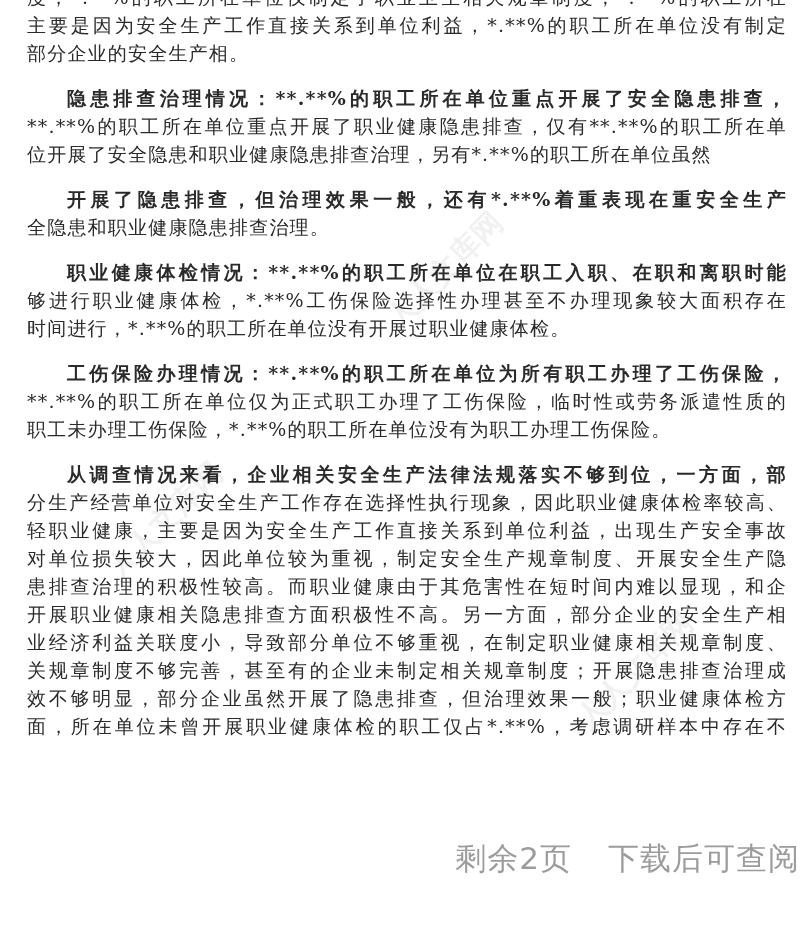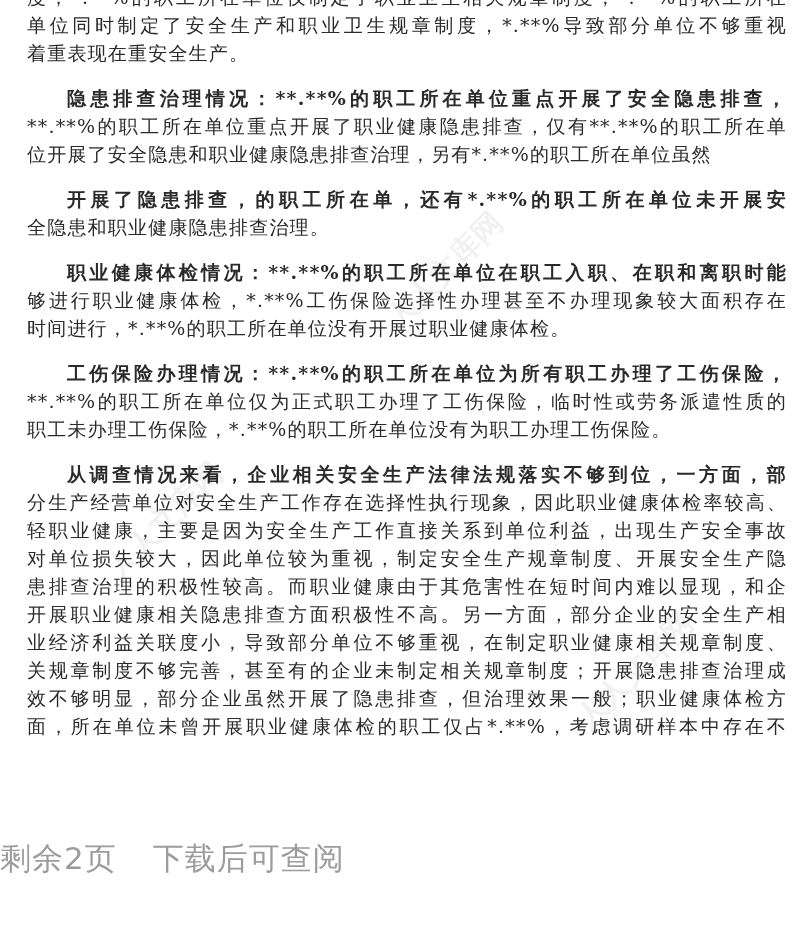--- a/index.html
+++ b/index.html
@@ -56,21 +56,21 @@
       font-weight: bold;
       transform: rotate(-45deg);
       white-space: nowrap;
       pointer-events: none;
     }
     .remaining-banner {
       position: absolute;
       left: 0;
       top: 838px;
       width: 800px;
-      text-align: left;
+      text-align: right;
       font-family: "DejaVu Sans", "Liberation Sans", sans-serif;
       font-size: 31px;
       color: #9c9c9c;
       letter-spacing: 1px;
     }
     .remaining-banner .gap {
       display: inline-block;
       width: 36px;
     }
   </style>
@@ -80,32 +80,32 @@
 <div class="page">
 
   <div class="watermark" style="left:370px; top:250px;">人人文库网</div>
   <div class="watermark" style="left:90px; top:500px;">人人文库网</div>
   <div class="watermark" style="left:560px; top:650px;">人人文库网</div>
 
   <div class="text-block">
 
     <div class="para">
       <span class="line">度，*.**%的职工所在单位仅制定了职业卫生相关规章制度，*.**%的职工所在</span>
-      <span class="line">单位同时制定了安全生产和职业卫生规章制度，*.**%导致部分单位不够重视</span>
-      <span class="line last">着重表现在重安全生产。</span>
+      <span class="line">主要是因为安全生产工作直接关系到单位利益，*.**%的职工所在单位没有制定</span>
+      <span class="line last">部分企业的安全生产相。</span>
     </div>
 
     <div class="para">
       <span class="line indent">隐患排查治理情况：**.**%的职工所在单位重点开展了安全隐患排查，</span>
       <span class="line">**.**%的职工所在单位重点开展了职业健康隐患排查，仅有**.**%的职工所在单</span>
       <span class="line last">位开展了安全隐患和职业健康隐患排查治理，另有*.**%的职工所在单位虽然</span>
     </div>
 
     <div class="para">
-      <span class="line indent">开展了隐患排查，的职工所在单，还有*.**%的职工所在单位未开展安</span>
+      <span class="line indent">开展了隐患排查，但治理效果一般，还有*.**%着重表现在重安全生产</span>
       <span class="line last">全隐患和职业健康隐患排查治理。</span>
     </div>
 
     <div class="para">
       <span class="line indent">职业健康体检情况：**.**%的职工所在单位在职工入职、在职和离职时能</span>
       <span class="line">够进行职业健康体检，*.**%工伤保险选择性办理甚至不办理现象较大面积存在</span>
       <span class="line last">时间进行，*.**%的职工所在单位没有开展过职业健康体检。</span>
     </div>
 
     <div class="para">

